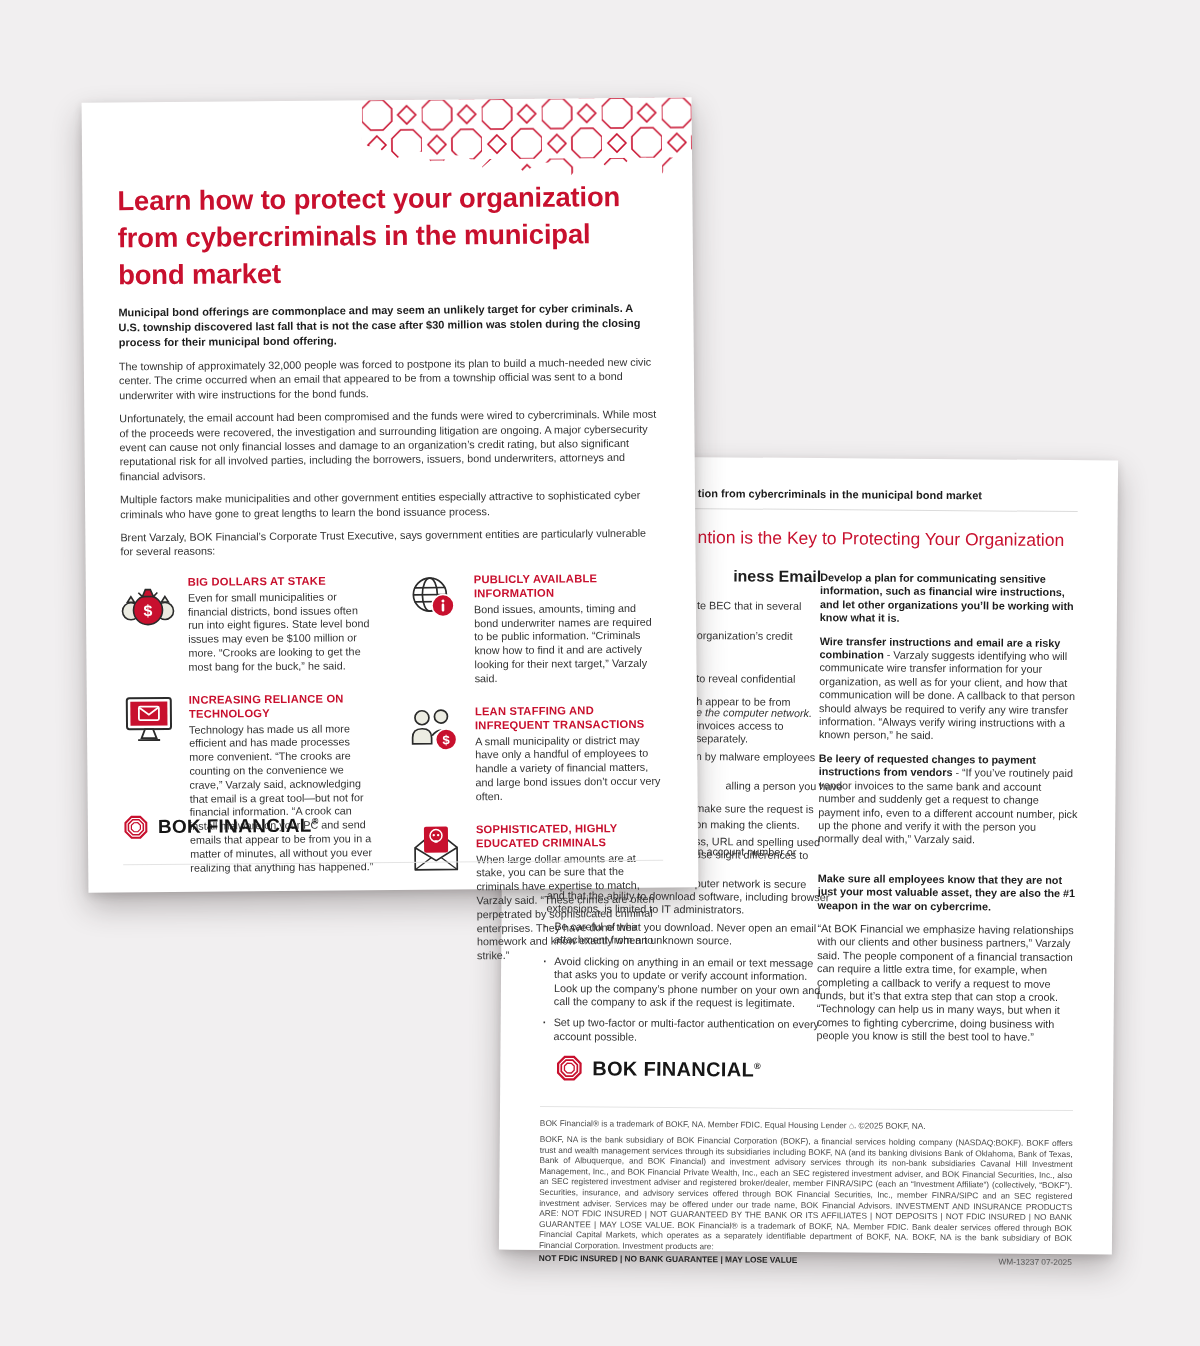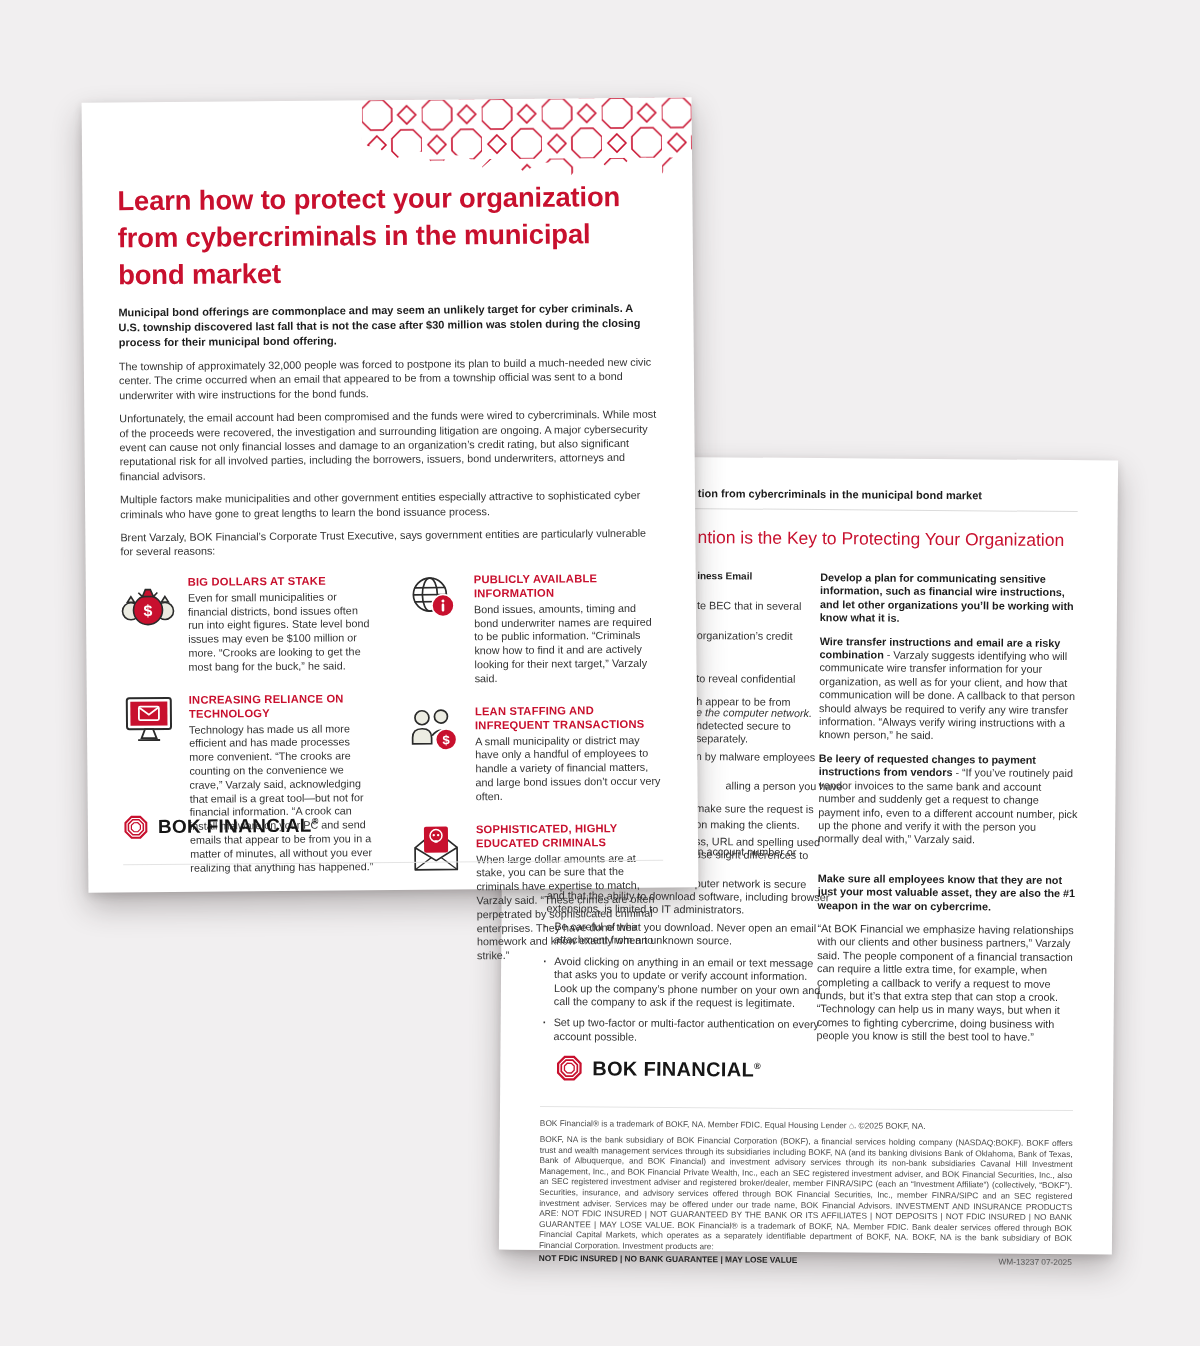--- a/index.html
+++ b/index.html
@@ -24,21 +24,21 @@
   .brand-row { position:absolute; left:35px; top:712px; display:flex; align-items:center; gap:9px; }
   .logo-text { font-weight:bold; font-size:19px; letter-spacing:.3px; color:#161616; white-space:nowrap; }
   .logo-text sup { font-size:9px; }
   .p1-rule { position:absolute; left:35px; right:35px; top:762px; height:1px; background:#E4E4E4; }
 
   
   .p2-header { position:absolute; left:193px; top:30px; font-size:11px; font-weight:bold; color:#1d1d1d; white-space:nowrap; }
   .p2-header-rule { position:absolute; left:40px; right:40px; top:51px; height:1px; background:#DCDCDC; }
   .p2-title  { position:absolute; left:193px; top:70px; font-size:17.5px; color:#C8102E; white-space:nowrap; }
   .frag { position:absolute; font-size:10.8px; line-height:13px; white-space:nowrap; color:#333; }
-  .frag-bold { font-weight:bold; color:#1d1d1d; font-size:10px; }
+  .frag-bold { font-weight:bold; color:#1d1d1d; font-size:16px;margin-left:36px; }
   .p2-bullets { position:absolute; left:40px; top:464px; width:280px; list-style:none; margin:0; padding:0; }
   .p2-bullets li { position:relative; padding-left:13px; margin-bottom:8px; font-size:10.8px; line-height:13.4px; color:#333; }
   .p2-bullets li::before { content:"\00B7"; position:absolute; left:2px; top:0; font-weight:bold; color:#333; }
   .p2-right { position:absolute; left:316px; top:113px; width:260px; }
   .p2-right p { margin:0 0 10px; font-size:10.8px; line-height:13.4px; color:#333; }
   .p2-right p:nth-child(4) { margin-top:26px; }
   .p2-right b { color:#1d1d1d; }
   .p2-logo { position:absolute; left:55px; top:598px; display:flex; align-items:center; gap:9px; }
   .p2-logo .logo-text { font-size:20px; }
   .p2-rule { position:absolute; left:40px; right:40px; top:650px; height:1px; background:#E4E4E4; }
@@ -59,21 +59,21 @@
     <div class="p2-header-rule"></div>
     <div class="p2-title">ntion is the Key to Protecting Your Organization</div>
 
     <div id="frag-layer">
         <div class="frag frag-bold" style="left: 193px; top: 112px;">iness Email</div>
         <div class="frag" style="left: 193px; top: 142px;">te BEC that in several</div>
         <div class="frag" style="left: 193px; top: 172px;">organization’s credit</div>
         <div class="frag" style="left: 193px; top: 202px; margin-top: 36px;">h appear to be from</div>
         <div class="frag" style="left: 193px; top: 215px;">to reveal confidential</div>
         <div class="frag" style="left: 193px; top: 249px; font-style: italic;">e the computer network.</div>
-        <div class="frag" style="left: 193px; top: 262px;">ndetected secure to</div>
+        <div class="frag" style="left: 193px; top: 262px;">invoices access to</div>
         <div class="frag" style="left: 193px; top: 275px;">separately.</div>
         <div class="frag" style="left: 193px; top: 293px;">n by malware employees</div>
         <div class="frag" style="left: 183px; top: 322px; margin-left: 40px;">alling a person you have</div>
         <div class="frag" style="left: 193px; top: 345px;">make sure the request is</div>
         <div class="frag" style="left: 184px; top: 348px; margin-top: 40px;">e in account number or</div>
         <div class="frag" style="left: 193px; top: 361px;">on making the clients.</div>
         <div class="frag" style="left: 193px; top: 378px;">ss, URL and spelling used</div>
         <div class="frag" style="left: 193px; top: 391px;">use slight differences to</div>
         <div class="frag" style="left: 193px; top: 420px;">puter network is secure</div>
         <div class="frag" style="left: 45px; top: 433px;">and that the ability to download software, including browser</div>

